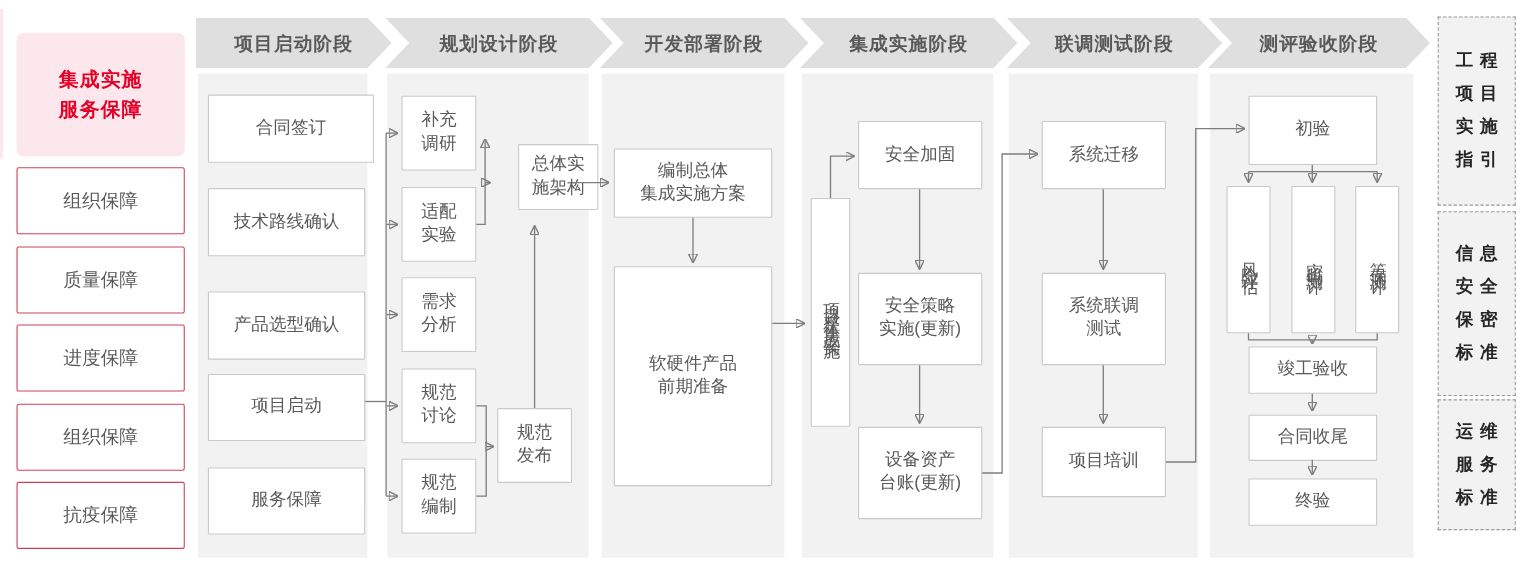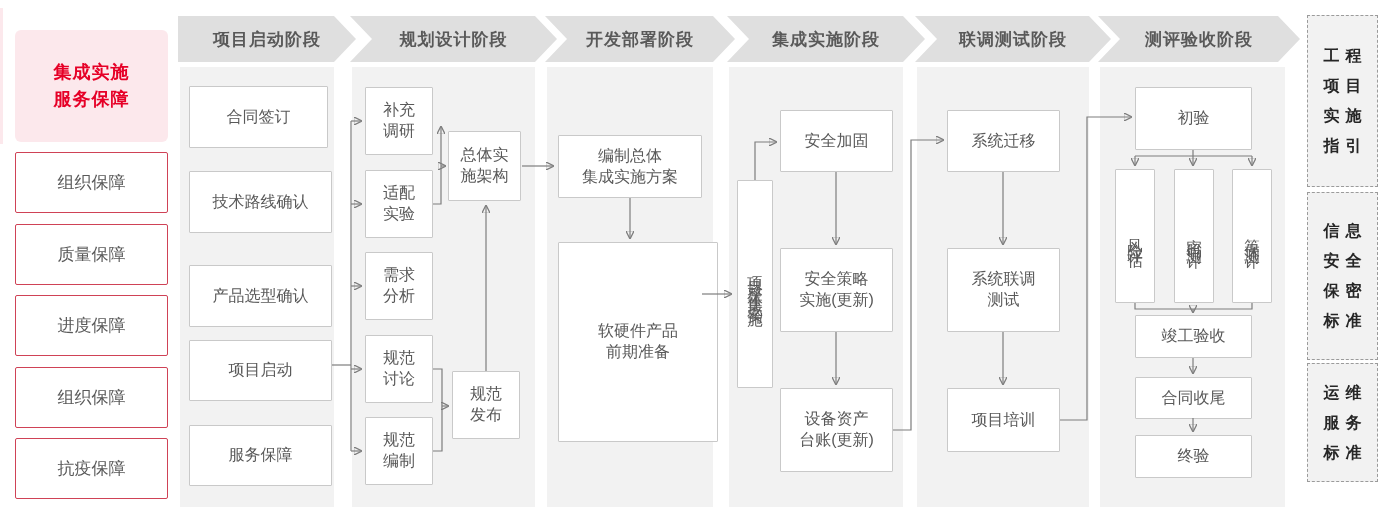--- a/index.html
+++ b/index.html
@@ -71,44 +71,44 @@
   <div class="phase-body" style="left:917px;width:172px"></div>
   <div class="phase-body" style="left:1100px;width:185px"></div>
 
   <div class="banner banner-first" style="left:178px;width:178px">项目启动阶段</div>
   <div class="banner" style="left:350px;width:207px">规划设计阶段</div>
   <div class="banner" style="left:545px;width:190px">开发部署阶段</div>
   <div class="banner" style="left:727px;width:198px">集成实施阶段</div>
   <div class="banner" style="left:915px;width:196px">联调测试阶段</div>
   <div class="banner" style="left:1098px;width:202px">测评验收阶段</div>
 
-  <div class="box" style="left:189px;top:86px;width:139px;height:62px">合同签订</div>
+  <div class="box" style="left:189px;top:86px;width:151px;height:62px">合同签订</div>
   <div class="box" style="left:189px;top:171px;width:143px;height:62px">技术路线确认</div>
   <div class="box" style="left:189px;top:265px;width:143px;height:62px">产品选型确认</div>
   <div class="box" style="left:189px;top:340px;width:143px;height:61px">项目启动</div>
   <div class="box" style="left:189px;top:425px;width:143px;height:61px">服务保障</div>
 
   <div class="box" style="left:365px;top:87px;width:68px;height:68px">补充
 调研</div>
   <div class="box" style="left:365px;top:170px;width:68px;height:68px">适配
 实验</div>
   <div class="box" style="left:365px;top:252px;width:68px;height:68px">需求
 分析</div>
   <div class="box" style="left:365px;top:335px;width:68px;height:68px">规范
 讨论</div>
   <div class="box" style="left:365px;top:417px;width:68px;height:68px">规范
 编制</div>
-  <div class="box" style="left:448px;top:131px;width:73px;height:70px">总体实
+  <div class="box" style="left:471px;top:131px;width:73px;height:60px">总体实
 施架构</div>
   <div class="box" style="left:452px;top:371px;width:68px;height:68px">规范
 发布</div>
 
   <div class="box" style="left:558px;top:135px;width:144px;height:63px">编制总体
 集成实施方案</div>
-  <div class="box" style="left:558px;top:242px;width:160px;height:200px">软硬件产品
+  <div class="box" style="left:558px;top:242px;width:144px;height:200px">软硬件产品
 前期准备</div>
 
   <div class="box vbox" style="left:737px;top:180px;width:36px;height:208px">项目整体集成实施</div>
   <div class="box" style="left:780px;top:110px;width:113px;height:62px">安全加固</div>
   <div class="box" style="left:780px;top:248px;width:113px;height:84px">安全策略
 实施(更新)</div>
   <div class="box" style="left:780px;top:388px;width:113px;height:84px">设备资产
 台账(更新)</div>
 
   <div class="box" style="left:947px;top:110px;width:113px;height:62px">系统迁移</div>

